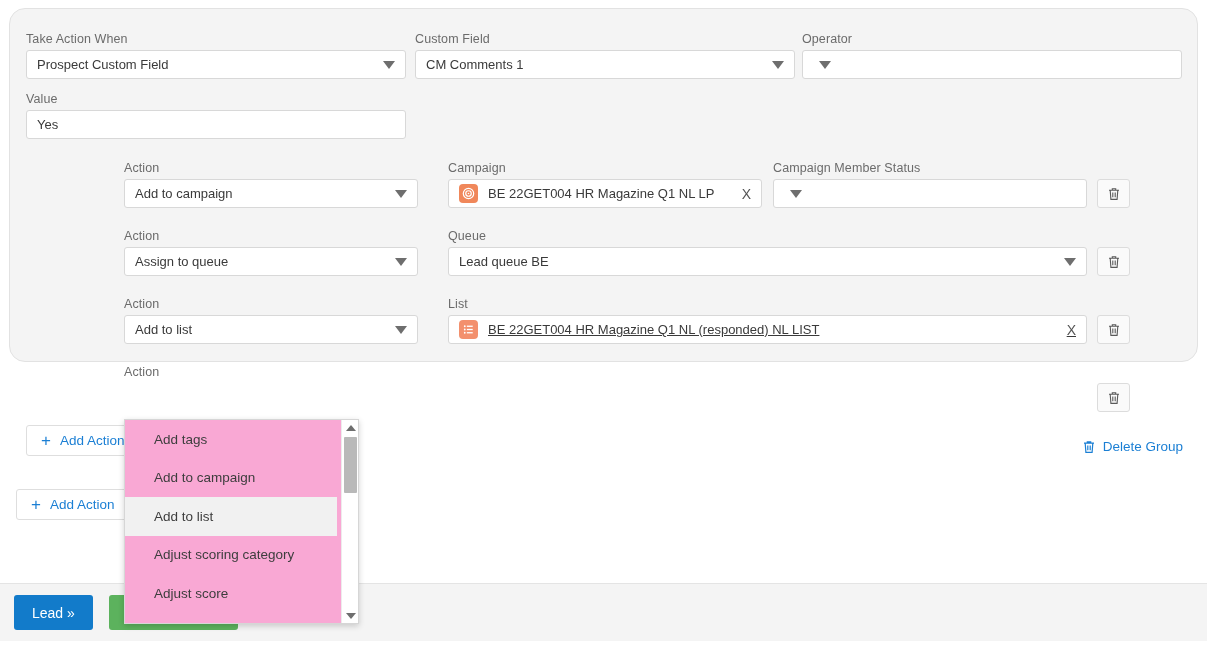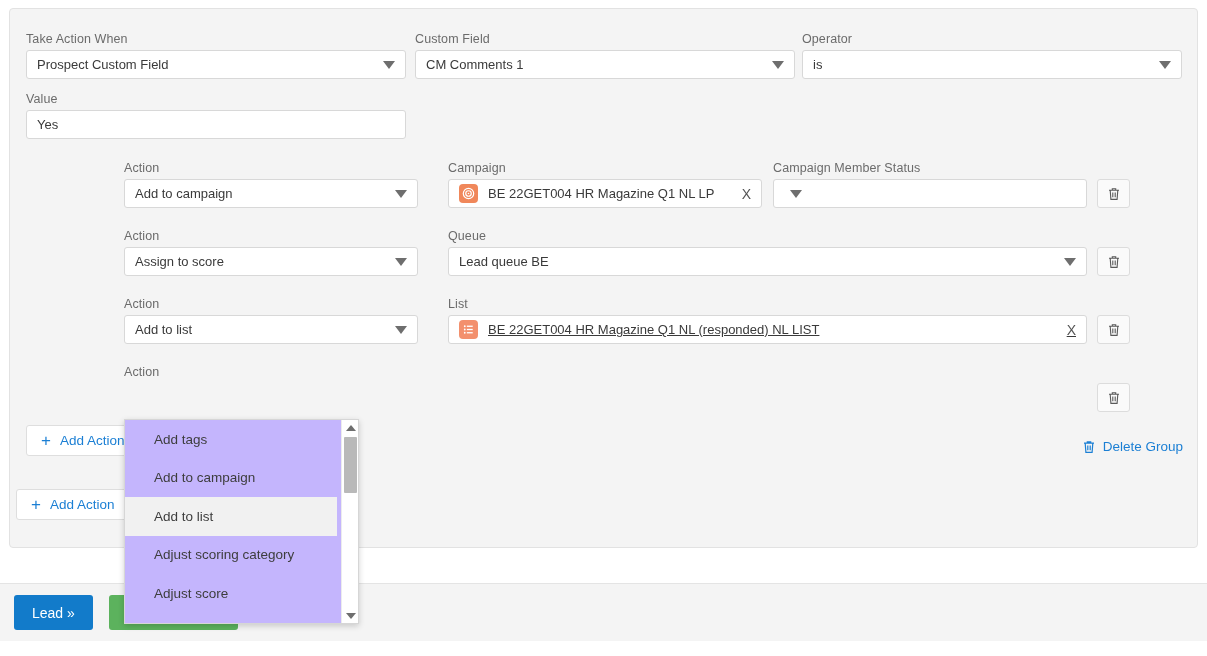--- a/index.html
+++ b/index.html
@@ -17,24 +17,24 @@
     background: #ffffff;
     overflow: hidden;
   }
 
   
   .rule-card {
     position: absolute;
     left: 9px;
     top: 8px;
     width: 1189px;
-    height: 540px;
+    height: 354px;
     background: #f4f4f4;
     border: 1px solid #e2e2e2;
-    border-radius: 4px;
+    border-radius: 16px;
   }
 
   .label {
     font-size: 12.5px;
     color: #6b6b6b;
     line-height: 14px;
     letter-spacing: 0.1px;
     white-space: nowrap;
   }
 
@@ -146,21 +146,21 @@
   }
   .delete-group .dg-icon { margin-right: 8px; display:flex; }
 
   
   .dropdown {
     position: absolute;
     left: 124px;
     top: 419px;
     width: 235px;
     height: 205px;
-    background: #c4b5fd;
+    background: #f9a8d4;
     border: 1px solid #d6d6d6;
     box-shadow: 0 2px 6px rgba(0,0,0,0.18);
     z-index: 50;
     overflow: hidden;
   }
   .dd-list {
     position: absolute;
     left: 0; top: 0;
     width: 212px;
     height: 100%;
@@ -256,21 +256,20 @@
       <span class="val">Prospect Custom Field</span>
       <span class="caret"></span>
     </div>
 
     <div class="field" style="left:405px;top:41px;width:380px;">
       <span class="val">CM Comments 1</span>
       <span class="caret"></span>
     </div>
 
     <div class="field" style="left:792px;top:41px;width:380px;">
-      <span class="val">is</span>
       <span class="caret"></span>
     </div>
 
     <div class="label" style="position:absolute;left:16px;top:83px;">Value</div>
     <div class="field" style="left:16px;top:101px;width:380px;">
       <span class="val">Yes</span>
     </div>
 
     <div class="label" style="position:absolute;left:114px;top:152px;">Action</div>
     <div class="field" style="left:114px;top:170px;width:294px;">
@@ -298,21 +297,21 @@
 
     <div class="trash-btn" style="left:1087px;top:170px;">
       <svg width="12" height="14" viewBox="0 0 12 14">
         <path d="M1 3.2h10M4.3 3.2V1.8h3.4v1.4M2.2 3.2l.7 9.2h6.2l.7-9.2" fill="none" stroke="#5a5a5a" stroke-width="1.1"></path>
         <path d="M4.8 5.6v4.6M7.2 5.6v4.6" stroke="#5a5a5a" stroke-width="1.1"></path>
       </svg>
     </div>
 
     <div class="label" style="position:absolute;left:114px;top:220px;">Action</div>
     <div class="field" style="left:114px;top:238px;width:294px;">
-      <span class="val">Assign to score</span>
+      <span class="val">Assign to queue</span>
       <span class="caret"></span>
     </div>
 
     <div class="label" style="position:absolute;left:438px;top:220px;">Queue</div>
     <div class="field" style="left:438px;top:238px;width:639px;">
       <span class="val">Lead queue BE</span>
       <span class="caret"></span>
     </div>
 
     <div class="trash-btn" style="left:1087px;top:238px;">

